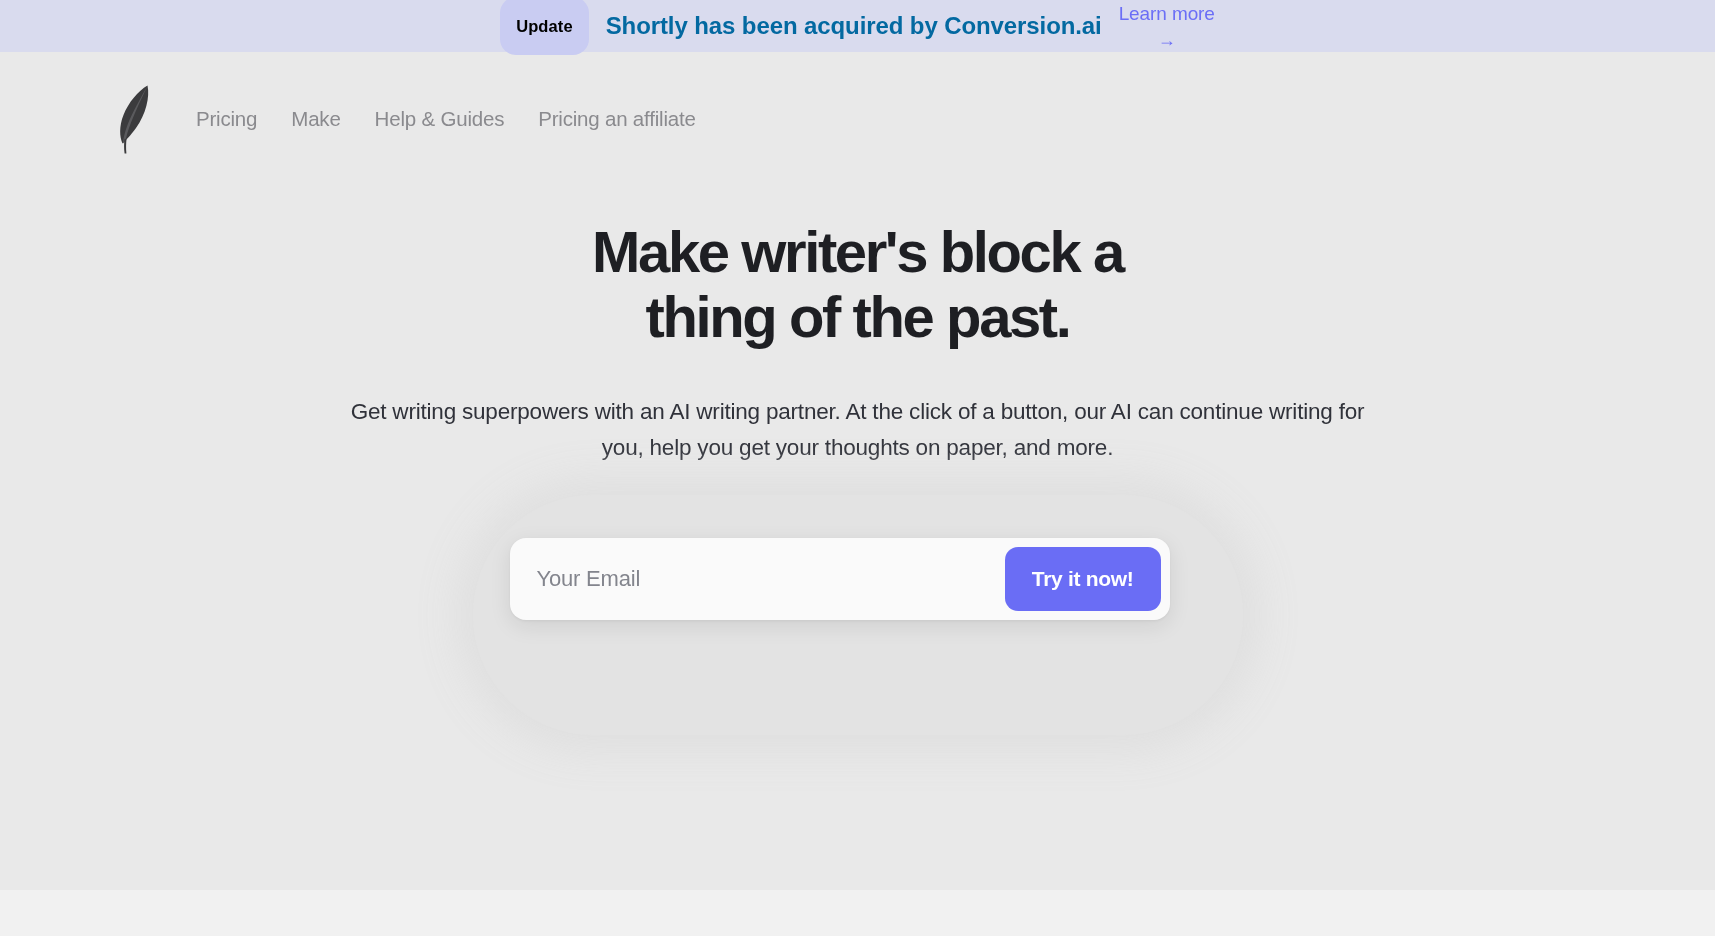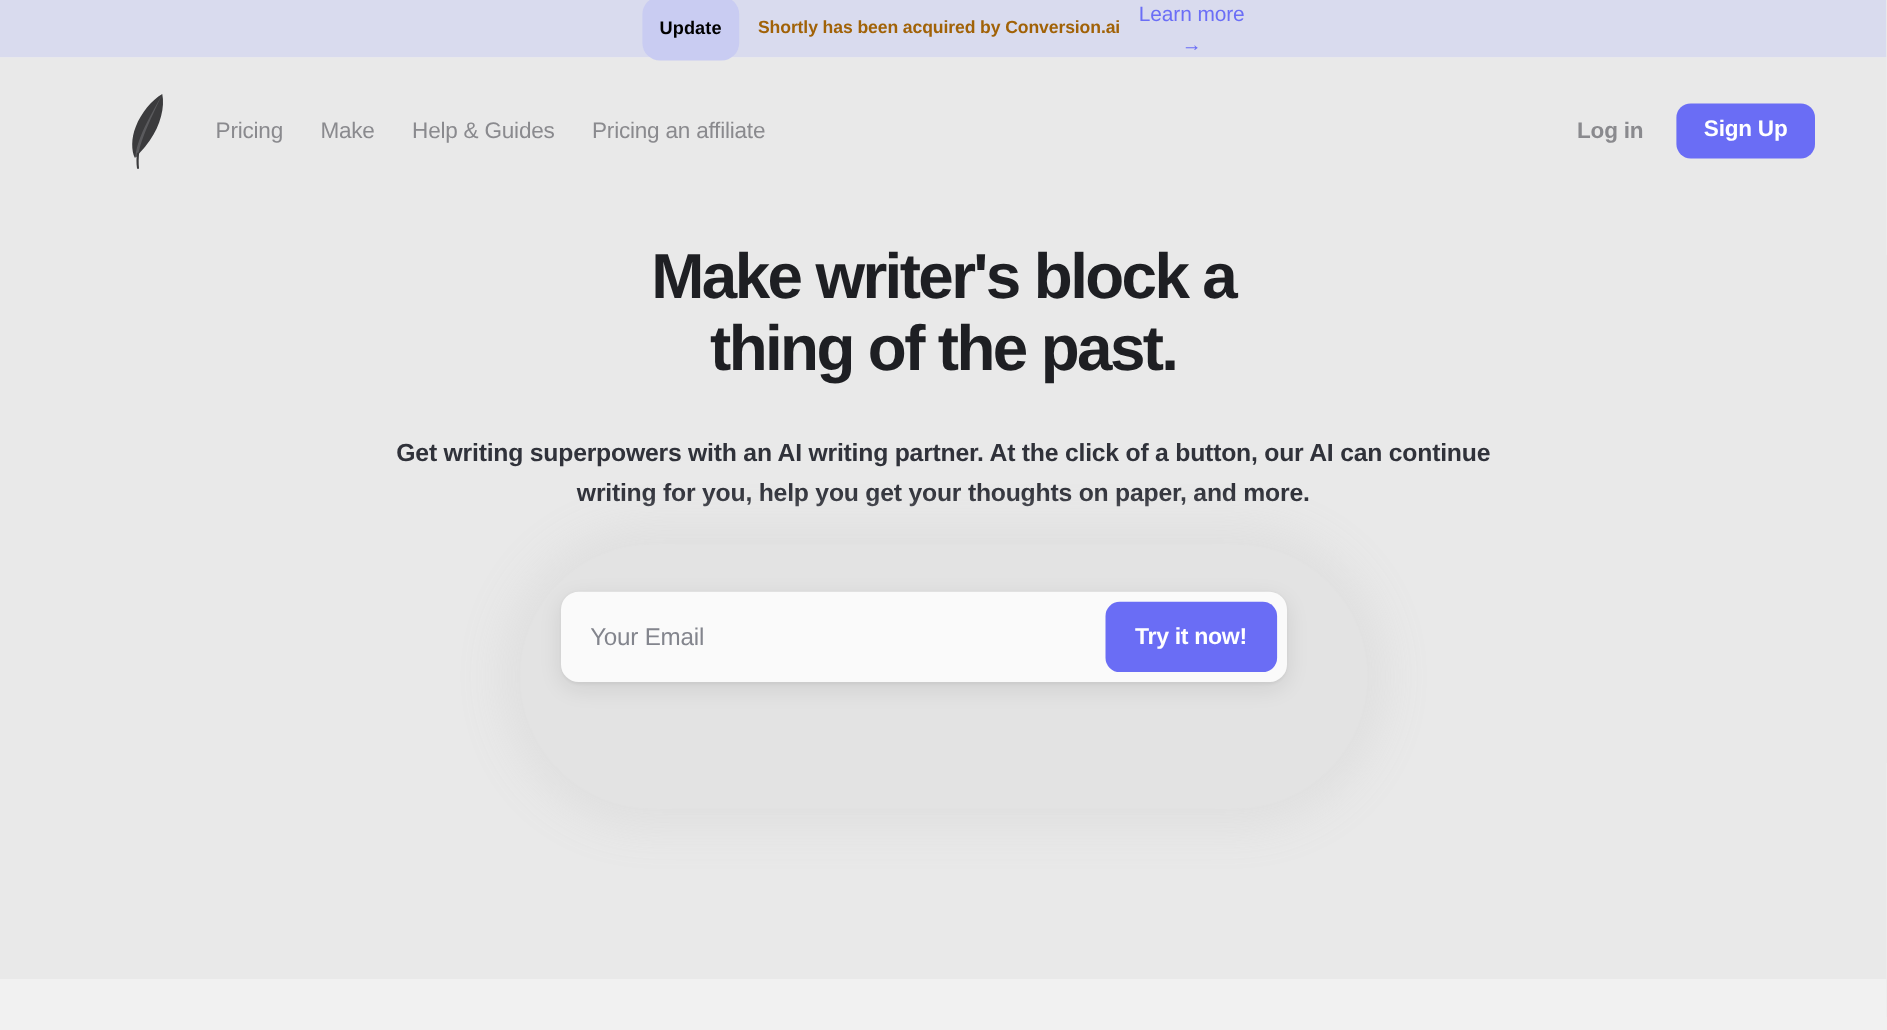--- a/index.html
+++ b/index.html
@@ -32,22 +32,22 @@
     color: #000000;
     font-size: 16.5px;
     font-weight: bold;
     letter-spacing: .1px;
     padding: 21px 16px;
     border-radius: 16px;
     line-height: 1;
     cursor: pointer;
   }
   .announce-text {
-    color: #a16207;
-    font-size: 16px;
+    color: #0369a1;
+    font-size: 24px;
     font-weight: 600;
     letter-spacing: -.1px;
     white-space: nowrap;
   }
   .announce-link {
     color: #6b6ef6;
     font-size: 19px;
     font-weight: 500;
     letter-spacing: -.1px;
     text-decoration: none;
@@ -145,21 +145,21 @@
     font-size: 58px;
     font-weight: bold;
     line-height: 1.12;
     letter-spacing: -2.4px;
     max-width: 1000px;
   }
   .subhead {
     margin: 44px auto 0;
     color: #30323a;
     font-size: 22.5px;
-    font-weight: 700;
+    font-weight: 400;
     line-height: 1.62;
     letter-spacing: -.2px;
     max-width: 1035px;
   }
 
   
   .form-wrap {
     position: relative;
     margin: 28px auto 0;
     width: 770px;
@@ -250,24 +250,20 @@
       </svg>
     </a>
 
     <div class="nav-links">
       <a class="nav-link" href="#">Pricing</a>
       <a class="nav-link" href="#">Make</a>
       <a class="nav-link" href="#">Help &amp; Guides</a>
       <a class="nav-link" href="#">Pricing an affiliate</a>
     </div>
 
-    <div class="nav-right">
-      <a class="login-link" href="#">Log in</a>
-      <button class="signup-btn">Sign Up</button>
-    </div>
   </div>
 
   <div class="hero-content">
 
     <h1 class="headline">
       <span>Make writer's block a</span><br>
       <span>thing of the past.</span>
     </h1>
 
     <p class="subhead">Get writing superpowers with an AI writing partner. At the click of a button, our AI can continue writing for you, help you get your thoughts on paper, and more.</p>

